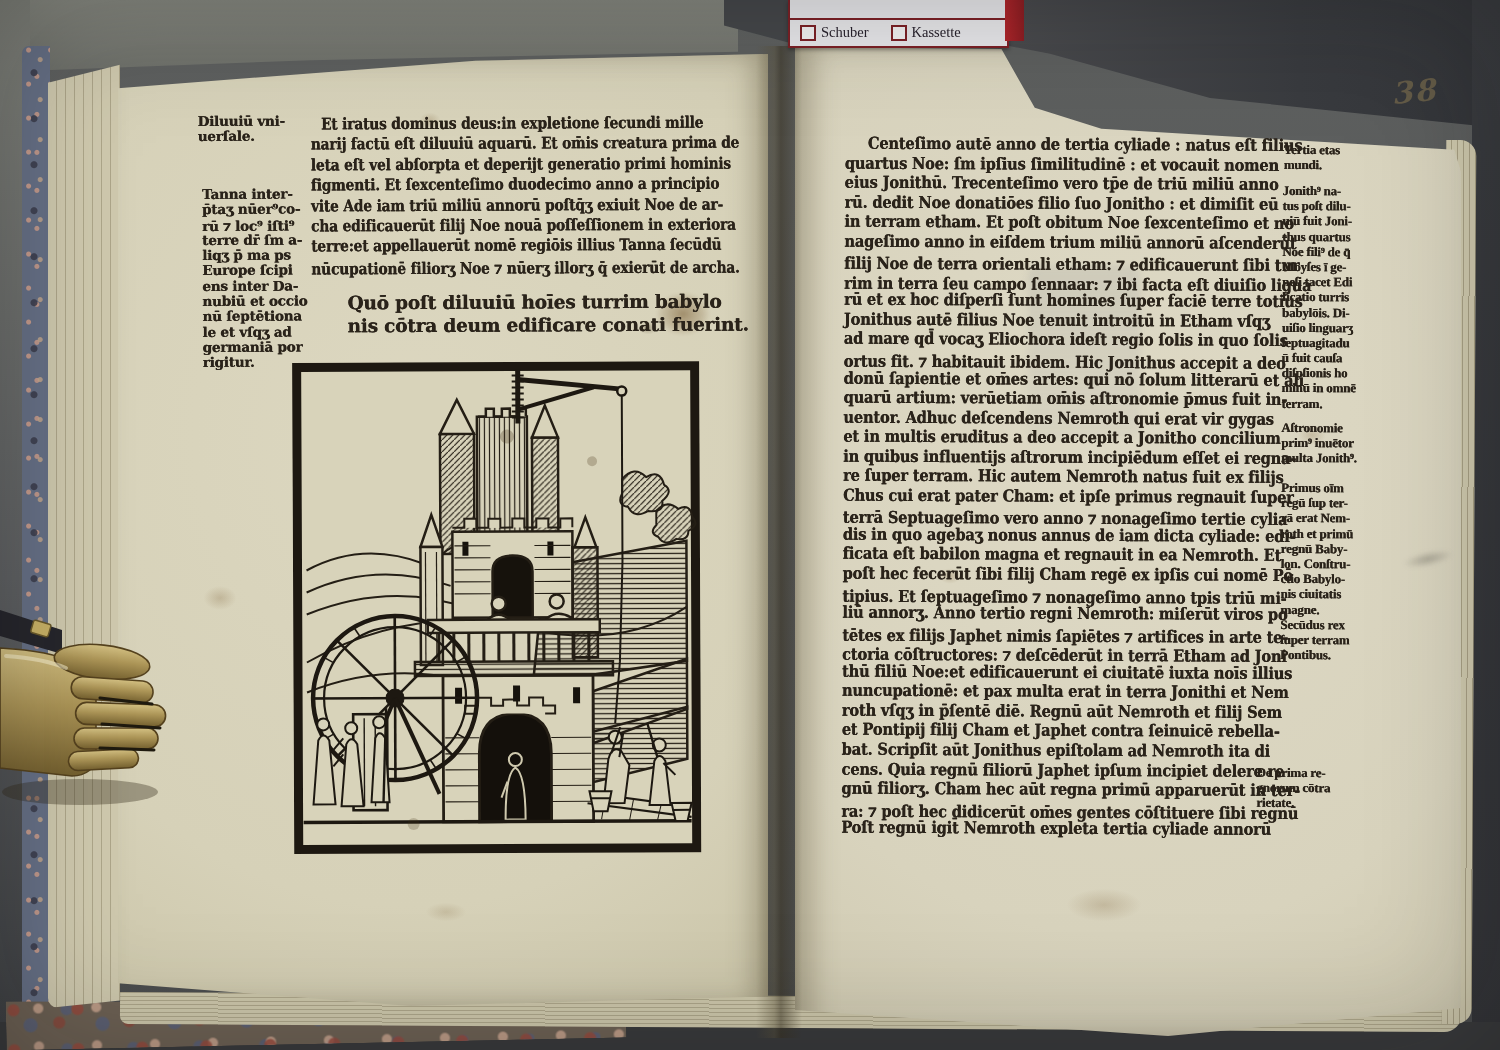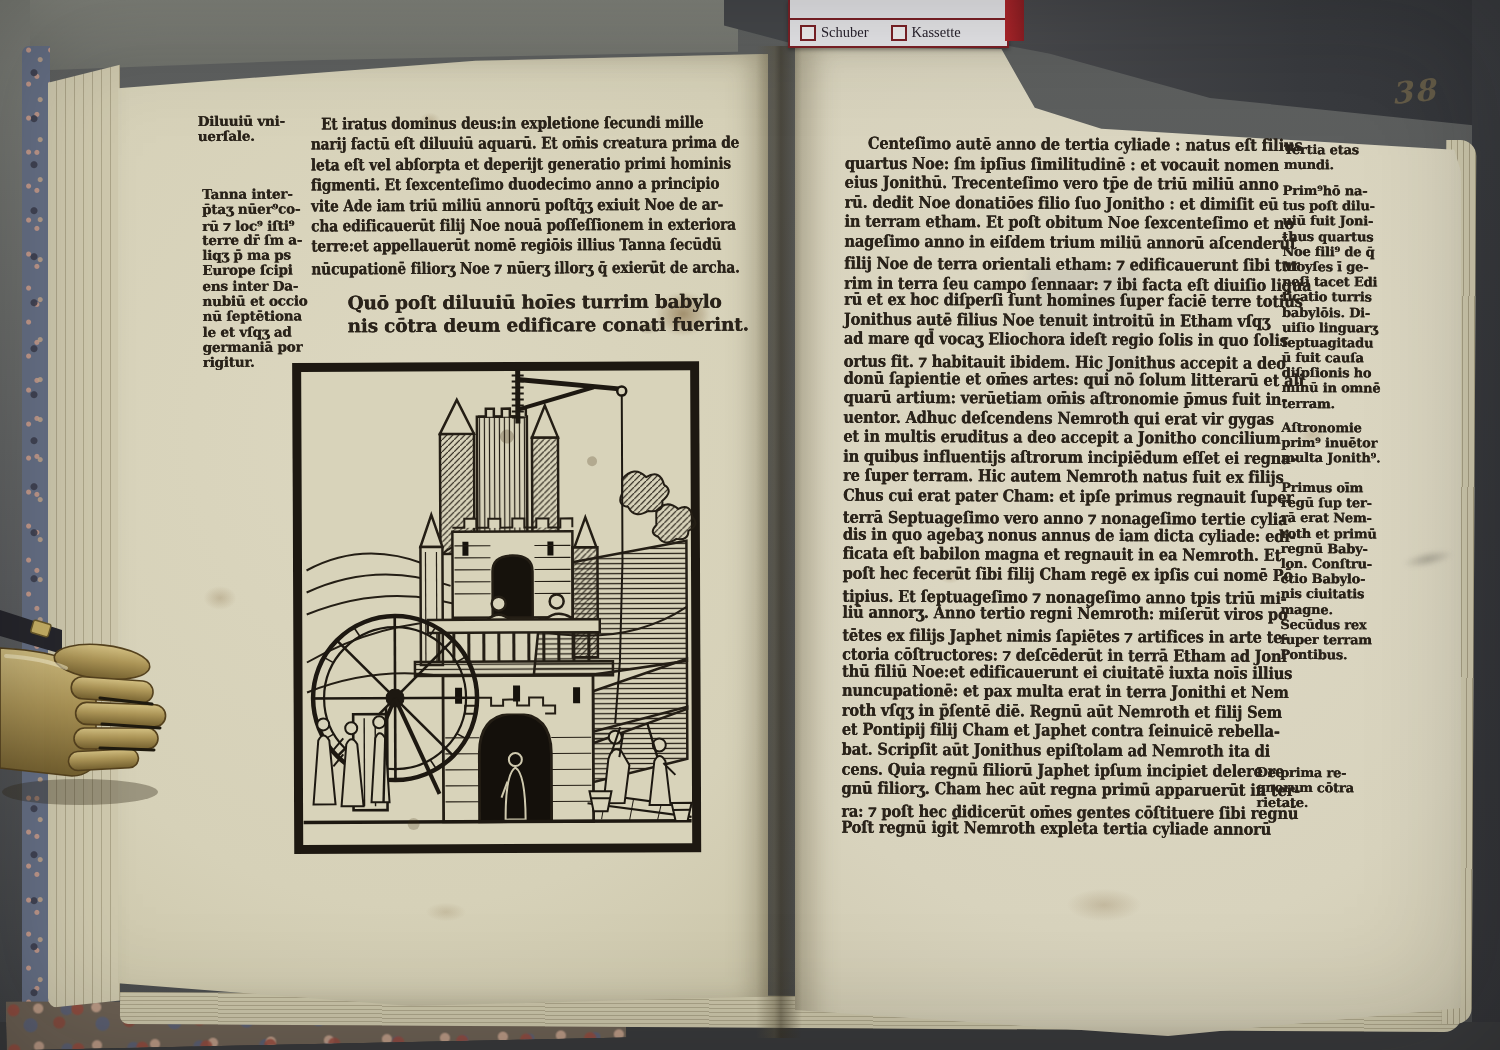--- a/index.html
+++ b/index.html
@@ -68,21 +68,21 @@
   .ink{color:#2a231a;font-weight:700;text-shadow:.35px 0 currentColor;}
   .textblock .line{white-space:nowrap;}
   .bodyL .line{height:20.4px;font-size:16px;letter-spacing:-.2px;
     transform:scaleX(.86);transform-origin:0 50%;}
   .bodyL .line:first-child{padding-left:12px;}
   .bodyR .line{height:19.55px;font-size:16.5px;letter-spacing:-.2px;
     transform:scaleX(.885);transform-origin:0 50%;}
   .bodyR .line:first-child{padding-left:26px;}
   .heading .line{height:23px;font-size:18.5px;letter-spacing:-.2px;}
   .mnote .line{height:15.3px;font-size:13.5px;letter-spacing:-.2px;white-space:nowrap;}
-  .rnote .line{height:15.2px;font-size:13px;letter-spacing:-.2px;white-space:nowrap;}
+  .rnote .line{height:15.2px;font-size:13px;letter-spacing:-.2px;white-space:nowrap;font-family:Liberation Serif, serif;}
   .content-left{transform:rotate(-.25deg);transform-origin:420px 450px;}
   .content-right{transform:rotate(.3deg);transform-origin:1100px 480px;}
   .bodyL{left:312px;top:114px;width:412px;}
   .headingblk{left:348px;top:292px;width:368px;text-align:center;}
   .lm0{left:199px;top:112px;width:112px;}
   .lm1{left:203px;top:185px;width:114px;}
   .rnoteblk{width:118px;}
   .rm0{left:1282px;top:141px;}
   .rm1{left:1281px;top:182px;}
   .rm2{left:1281px;top:419px;}
@@ -449,21 +449,21 @@
         <div class="line">cens. Quia regnū filiorū Japhet ipſum incipiet delere re</div>
         <div class="line">gnū filiorʒ. Cham hec aūt regna primū apparuerūt in ter-</div>
         <div class="line">ra: ⁊ poſt hec didicerūt om̄es gentes cōſtituere ſibi regnū</div>
         <div class="line">Poſt regnū igit̄ Nemroth expleta tertia cyliade annorū</div>
       </div>
     <div class="abs ink rnote textblock rnoteblk rm0">
         <div class="line">Tertia etas</div>
         <div class="line">mundi.</div>
       </div>
     <div class="abs ink rnote textblock rnoteblk rm1">
-        <div class="line">Prim⁹hō na-</div>
+        <div class="line">Jonith⁹ na-</div>
         <div class="line">tus poſt dilu-</div>
         <div class="line">uiū fuit Joni-</div>
         <div class="line">thus quartus</div>
         <div class="line">Noe fili⁹ de q̄</div>
         <div class="line">Moyſes ī ge-</div>
         <div class="line">neſi tacet Edi</div>
         <div class="line">ficatio turris</div>
         <div class="line">babylōis. Di-</div>
         <div class="line">uiſio linguarʒ</div>
         <div class="line">ſeptuagitadu</div>

